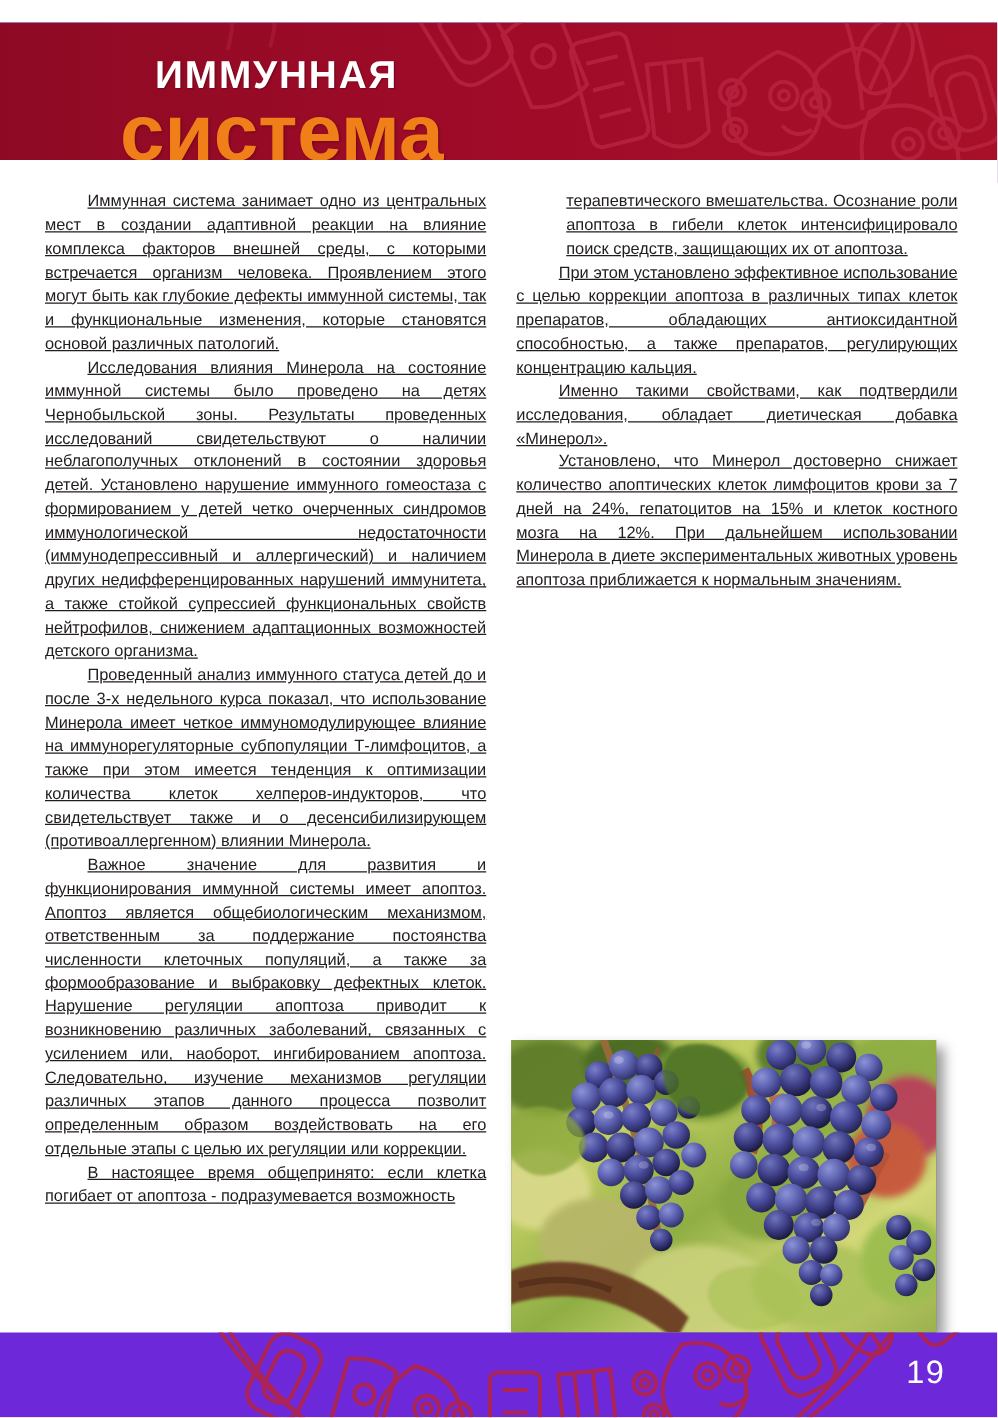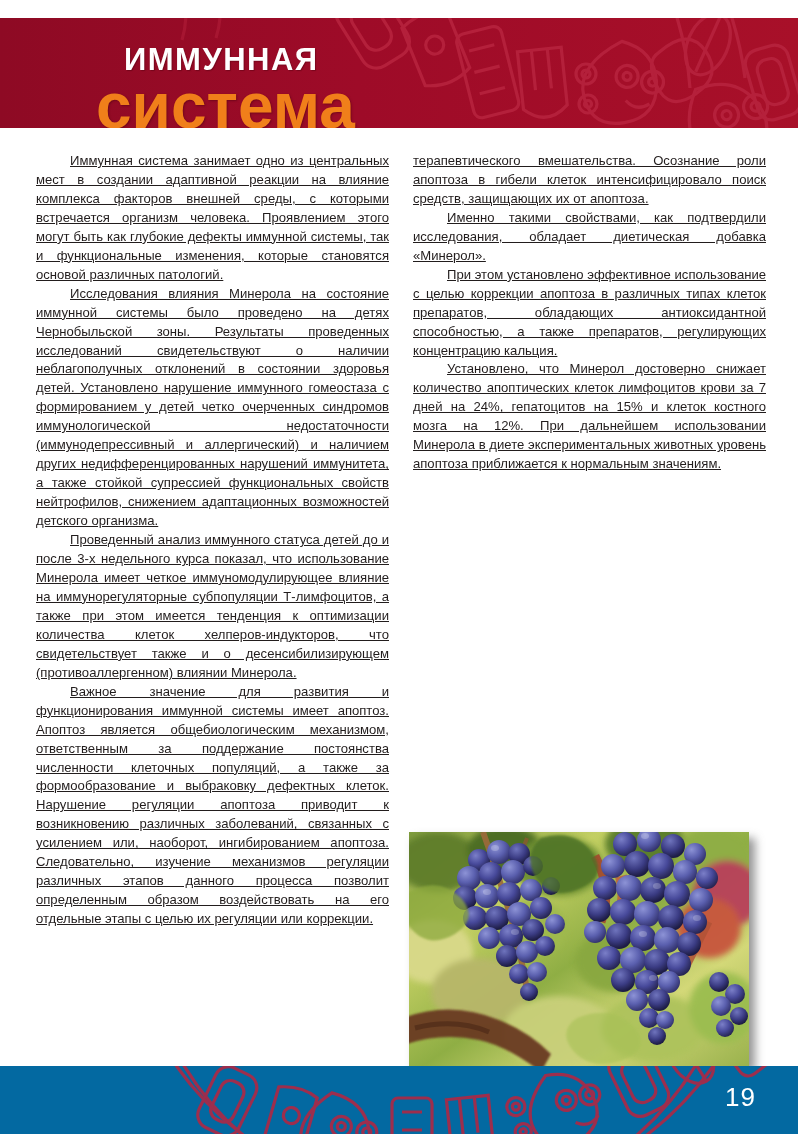--- a/index.html
+++ b/index.html
@@ -94,20 +94,21 @@
     font-size: 13.1px;
     line-height: 18.95px;
     color: #221d1d;
     text-align: justify;
     text-indent: 34px;
     hyphens: manual;
     text-decoration: underline;
   }
   .col p.cont {
     text-indent: 0;
+    margin-left: 40px;
   }
 
   
   .photo-wrap {
     position: absolute;
     left: 409px;
     top: 704px;
     width: 340px;
     height: 234px;
   }
@@ -131,21 +132,21 @@
   }
   .photo svg { display: block; }
 
   
   .footer-band {
     position: absolute;
     left: 0;
     top: 1066px;
     width: 798px;
     height: 68px;
-    background: #0369a1;
+    background: #6d28d9;
     overflow: hidden;
   }
   .footer-deco {
     position: absolute;
     left: 0;
     top: -66px;
     width: 798px;
     height: 140px;
     pointer-events: none;
   }
@@ -248,26 +249,27 @@
   </div>
 
   <div class="content">
     <div class="columns">
 
       <div class="col">
         <p>Иммунная система занимает одно из центральных мест в создании адаптивной реакции на влияние комплекса факторов внешней среды, с которыми встречается организм человека. Проявлением этого могут быть как глубокие дефекты иммунной системы, так и функциональные изменения, которые становятся основой различных патологий.</p>
         <p>Исследования влияния Минерола на состояние иммунной системы было проведено на детях Чернобыльской зоны. Результаты проведенных исследований свидетельствуют о наличии неблагополучных отклонений в состоянии здоровья детей. Установлено нарушение иммунного гомеостаза с формированием у детей четко очерченных синдромов иммунологической недостаточности (иммунодепрессивный и аллергический) и наличием других недифференцированных нарушений иммунитета, а также стойкой супрессией функциональных свойств нейтрофилов, снижением адаптационных возможностей детского организма.</p>
         <p>Проведенный анализ иммунного статуса детей до и после 3-х недельного курса   показал, что использование Минерола имеет четкое иммуномодулирующее влияние на иммунорегуляторные субпопуляции Т-лимфоцитов, а также при этом имеется тенденция к оптимизации количества клеток хелперов-индукторов, что свидетельствует также и о десенсибилизирующем (противоаллергенном) влиянии Минерола.</p>
         <p>Важное значение для развития и функционирования иммунной системы имеет апоптоз. Апоптоз является общебиологическим механизмом, ответственным за поддержание постоянства численности клеточных популяций, а также за формообразование и выбраковку дефектных клеток. Нарушение регуляции апоптоза приводит к возникновению различных заболеваний, связанных с усилением или, наоборот, ингибированием апоптоза. Следовательно, изучение механизмов регуляции различных этапов данного процесса позволит определенным образом воздействовать на его отдельные этапы с целью их регуляции или коррекции.</p>
+        <p>В настоящее время общепринято: если клетка погибает от апоптоза - подразумевается возможность</p>
       </div>
 
       <div class="col">
         <p class="cont">терапевтического вмешательства. Осознание роли апоптоза в гибели клеток интенсифицировало поиск средств, защищающих их от апоптоза.</p>
+        <p>При этом установлено эффективное использование с целью коррекции апоптоза в различных типах клеток препаратов, обладающих антиоксидантной способностью, а также препаратов, регулирующих концентрацию кальция.</p>
         <p>Именно такими свойствами, как подтвердили исследования, обладает диетическая добавка «Минерол».</p>
-        <p>При этом установлено эффективное использование с целью коррекции апоптоза в различных типах клеток препаратов, обладающих антиоксидантной способностью, а также препаратов, регулирующих концентрацию кальция.</p>
         <p>Установлено, что Минерол достоверно снижает количество апоптических клеток лимфоцитов крови за 7 дней на 24%, гепатоцитов на 15% и клеток костного мозга  на 12%. При дальнейшем использовании Минерола в диете экспериментальных животных уровень апоптоза приближается к нормальным значениям.</p>
       </div>
 
     </div>
 
     <div class="photo-wrap">
       <div class="photo-shadow"></div>
       <div class="photo" title="Гроздья синего винограда на лозе">
         <svg width="340" height="234" viewBox="0 0 340 234" aria-hidden="true">
           <defs>

